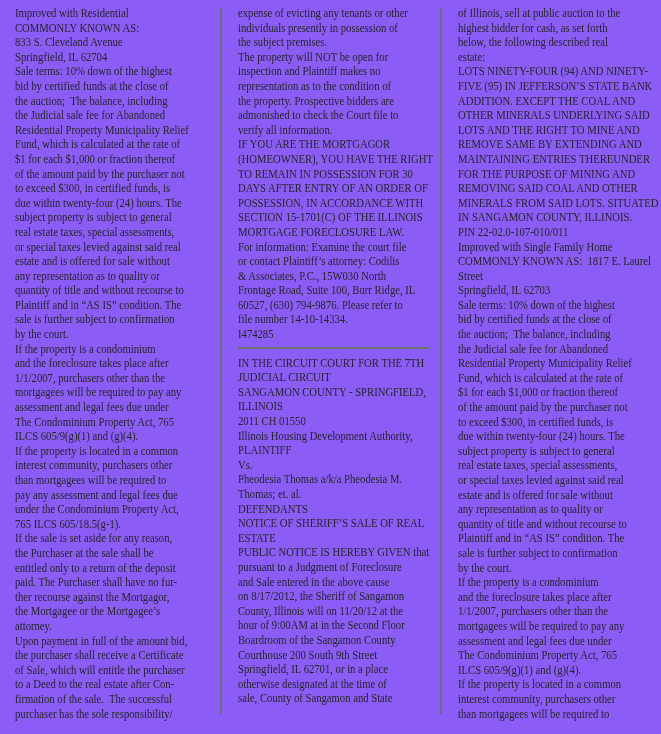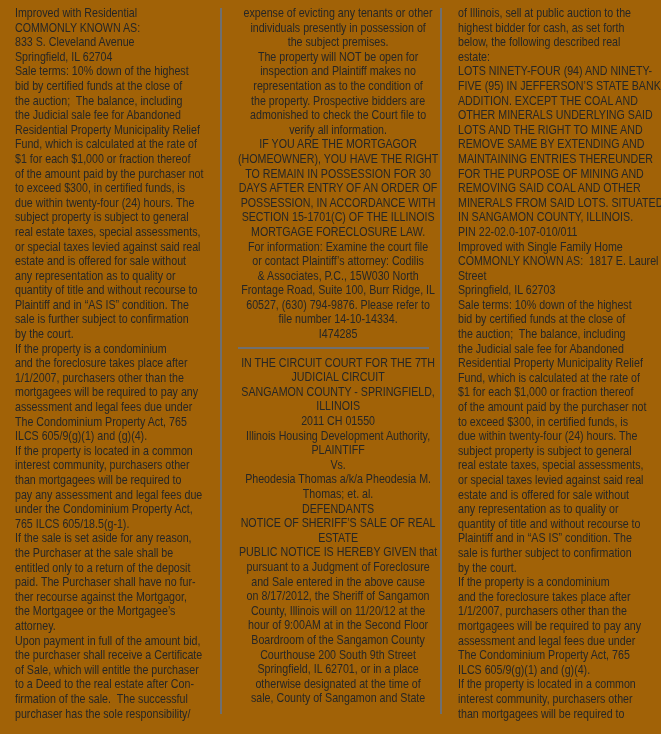--- a/index.html
+++ b/index.html
@@ -4,30 +4,30 @@
 <style>
   html, body {
     margin: 0;
     padding: 0;
     background: #ffffff;
   }
   .page {
     position: relative;
     width: 661px;
     height: 734px;
-    background: #a16207;
+    background: #8b5cf6;
     overflow: hidden;
-    font-family: Liberation Sans, sans-serif;
+    font-family: Liberation Serif, serif;
   }
   .col {
     position: absolute;
     top: 6px;
   }
   .col-1 { left: 15px; }
-  .col-2 { left: 238px; text-align: center; }
+  .col-2 { left: 238px; }
   .col-3 { left: 458px; }
   .block {
     font-size: 13px;
     line-height: 14.6px;
     font-weight: 400;
     color: #262626;
     white-space: pre;
     letter-spacing: 0;
     transform: scaleX(0.82);
     transform-origin: 0 0;

